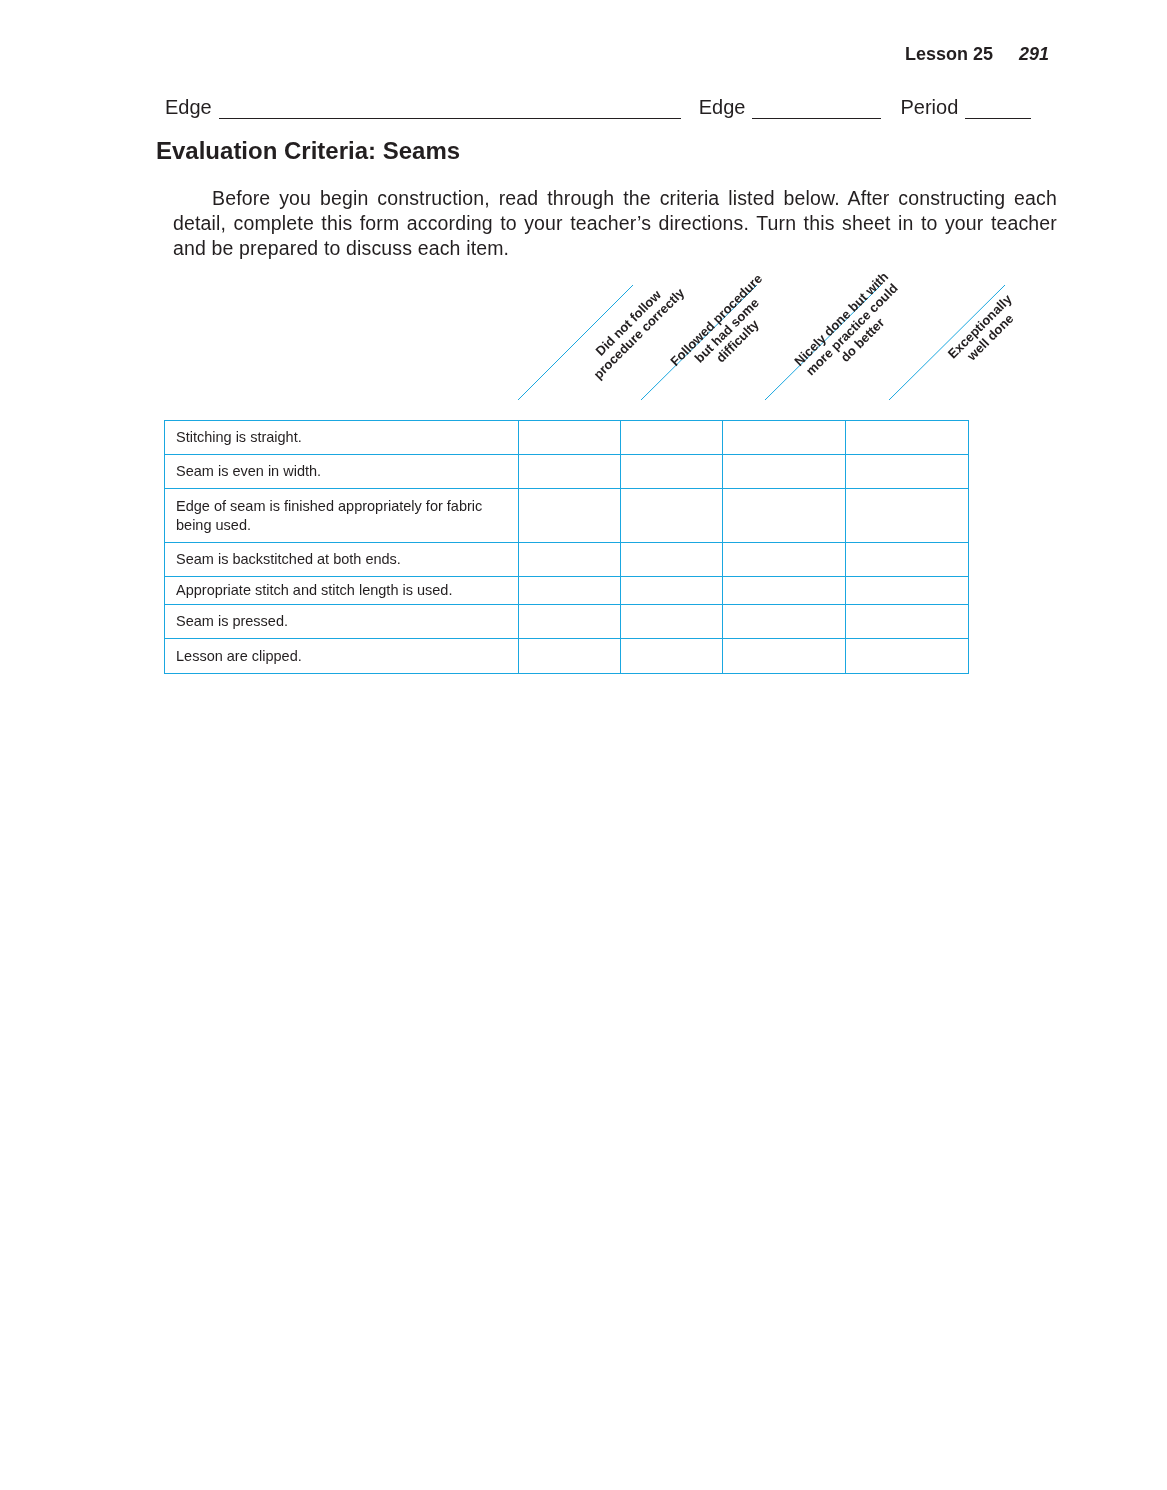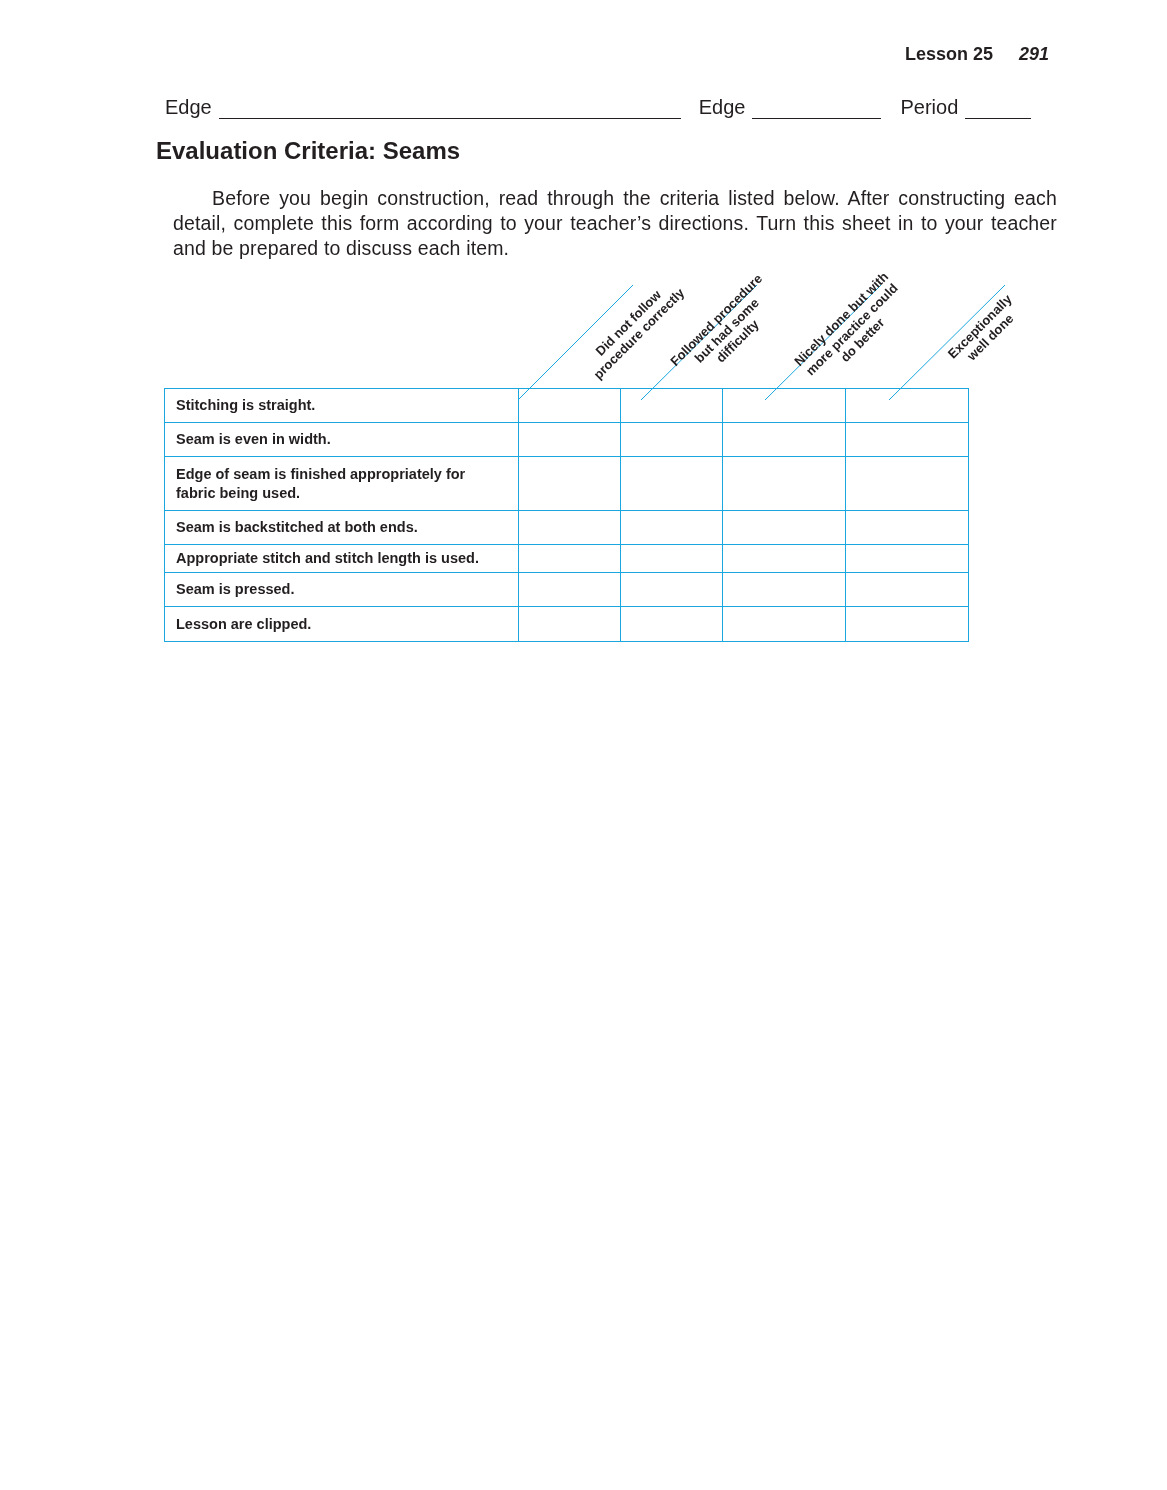--- a/index.html
+++ b/index.html
@@ -4,21 +4,21 @@
 <style>
   html, body { margin:0; padding:0; background:#fff; }
   body { width:1167px; height:1490px; position:relative; font-family:"Liberation Sans", sans-serif; color:#231f20; }
   .lesson { position:absolute; top:44px; right:118px; font-size:18px; font-weight:bold; }
   .lesson .pg { font-style:italic; margin-left:26px; }
   .namerow { position:absolute; top:96px; left:165px; width:884px; font-size:20px; display:flex; align-items:flex-end; white-space:nowrap; }
   .blank { display:inline-block; border-bottom:1px solid #231f20; height:18px; margin:0 6px 0 7px; }
   .title { position:absolute; top:137px; left:156px; font-size:24px; font-weight:bold; margin:0; }
   .intro { position:absolute; top:178px; left:165px; width:884px; font-size:19.5px; line-height:25px; text-align:justify; letter-spacing:0.15px; margin:8px; text-indent:39px; }
   .diag { position:absolute; left:0; top:0; }
-  table.crit { position:absolute; top:388px; left:164px; border-collapse:collapse;font-weight:bold; }
+  table.crit { position:absolute; top:420px; left:164px; border-collapse:collapse; }
   table.crit td { border:1.5px solid #1aa7e0; font-size:14.5px; padding:0 11px; vertical-align:middle; line-height:19px; }
   table.crit td.lbl { width:331px; }
   table.crit td.cell { width:101px; padding:0; }
   .hdr { position:absolute; font-size:13px; font-weight:bold; transform-origin:left bottom; transform:rotate(-45deg); text-align:center; line-height:15px; white-space:nowrap; }
 </style>
 </head>
 <body>
 
 <div class="lesson">
   <span>Lesson 25</span><span class="pg">291</span>

